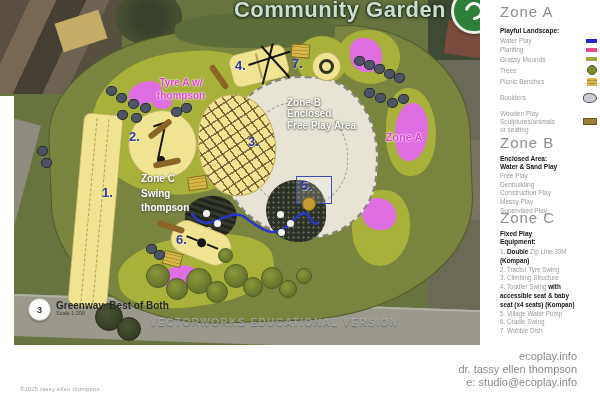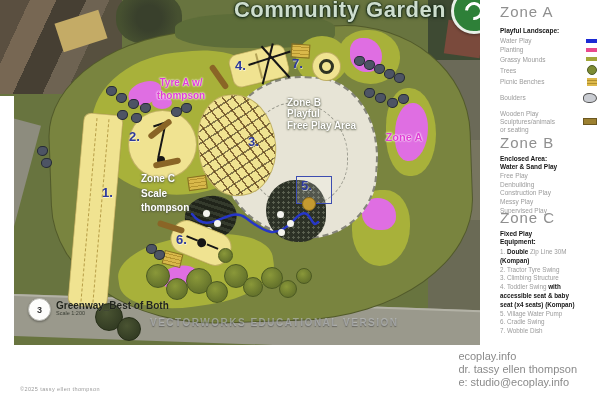--- a/index.html
+++ b/index.html
@@ -119,21 +119,21 @@
   .b-line{font-size:6.5px;font-weight:bold;color:#151515;line-height:1.3;}
   .g-line{font-size:6.5px;color:#9b9b9b;line-height:1.35;}
   .zc-list{font-size:6.3px;color:#9b9b9b;line-height:1.4;margin-top:1px;}
   .zc-list .b{font-weight:bold;color:#151515;}
   .sec-b .zone-h,.sec-c .zone-h{margin-bottom:4px;}
 
   
   .footer-title{position:absolute;left:19px;top:352px;font-size:17px;color:#6f6f6f;letter-spacing:.3px;}
   .footer-title .v{font-weight:bold;color:#2b3480;}
   .copyright{position:absolute;left:20px;top:386px;font-size:5.5px;color:#9a9a9a;letter-spacing:.4px;}
-  .contact{position:absolute;right:23px;top:350px;text-align:left;font-size:11px;color:#8a8a8a;line-height:1.2;}
+  .contact{position:absolute;right:23px;top:350px;text-align:right;font-size:11px;color:#8a8a8a;line-height:1.2;}
 </style>
 </head>
 <body>
 
 <div class="canvas">
 
   <div class="map">
     <div class="abs photo-topleft"></div>
     <div class="abs roof-tan"></div>
     <div class="abs trees-top"></div>
@@ -254,26 +254,26 @@
     <div class="mapnum" style="left:301px;top:178px;">5.</div>
     <div class="mapnum" style="left:176px;top:232px;">6.</div>
     <div class="mapnum" style="left:292px;top:56px;">7.</div>
 
     <div class="magenta-label" style="left:150px;top:76px;width:62px;">
       <div>Tyre A w/</div>
       <div>thompson</div>
     </div>
     <div class="white-label zb-label">
       <div>Zone B</div>
-      <div>Playful</div>
+      <div>Enclosed</div>
       <div>Free Play Area</div>
     </div>
     <div class="white-label zc-label">
       <div>Zone C</div>
-      <div>Scale</div>
+      <div>Swing</div>
       <div>thompson</div>
     </div>
     <div class="magenta-label" style="left:384px;top:130px;width:40px;font-size:11px;">Zone A</div>
 
     <div class="abs osm-label">Community Garden</div>
     <div class="abs gmarker">
         <div class="gmarker-inner"></div>
       </div>
 
     <div class="abs src-badge">3</div>

